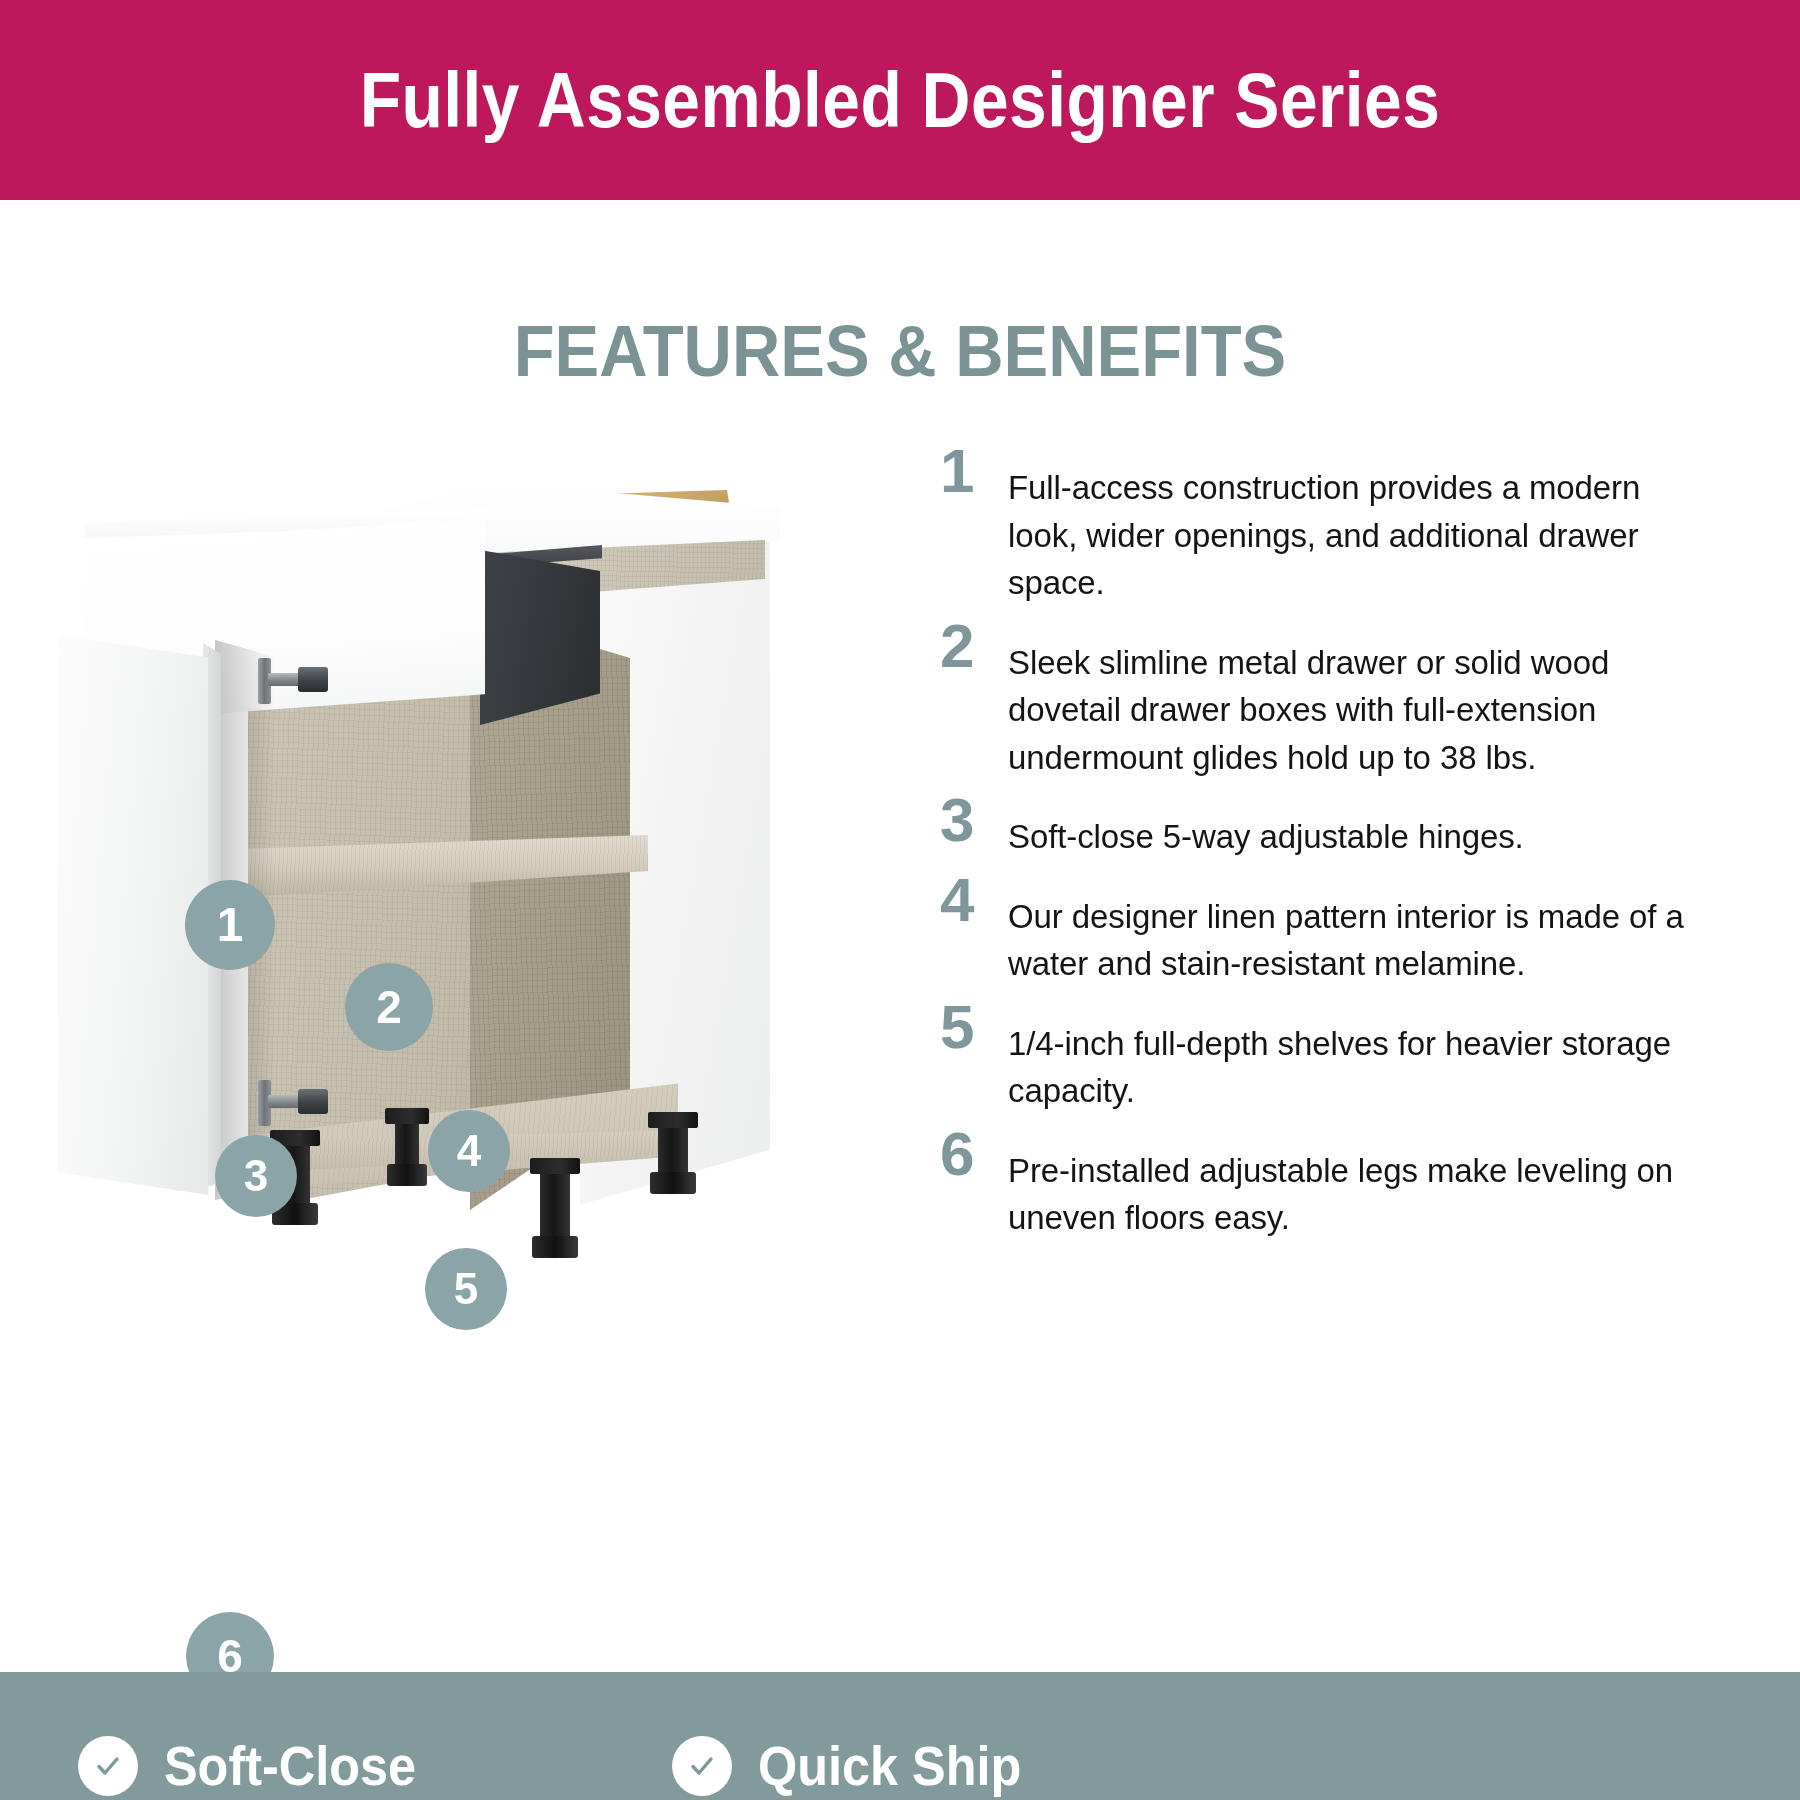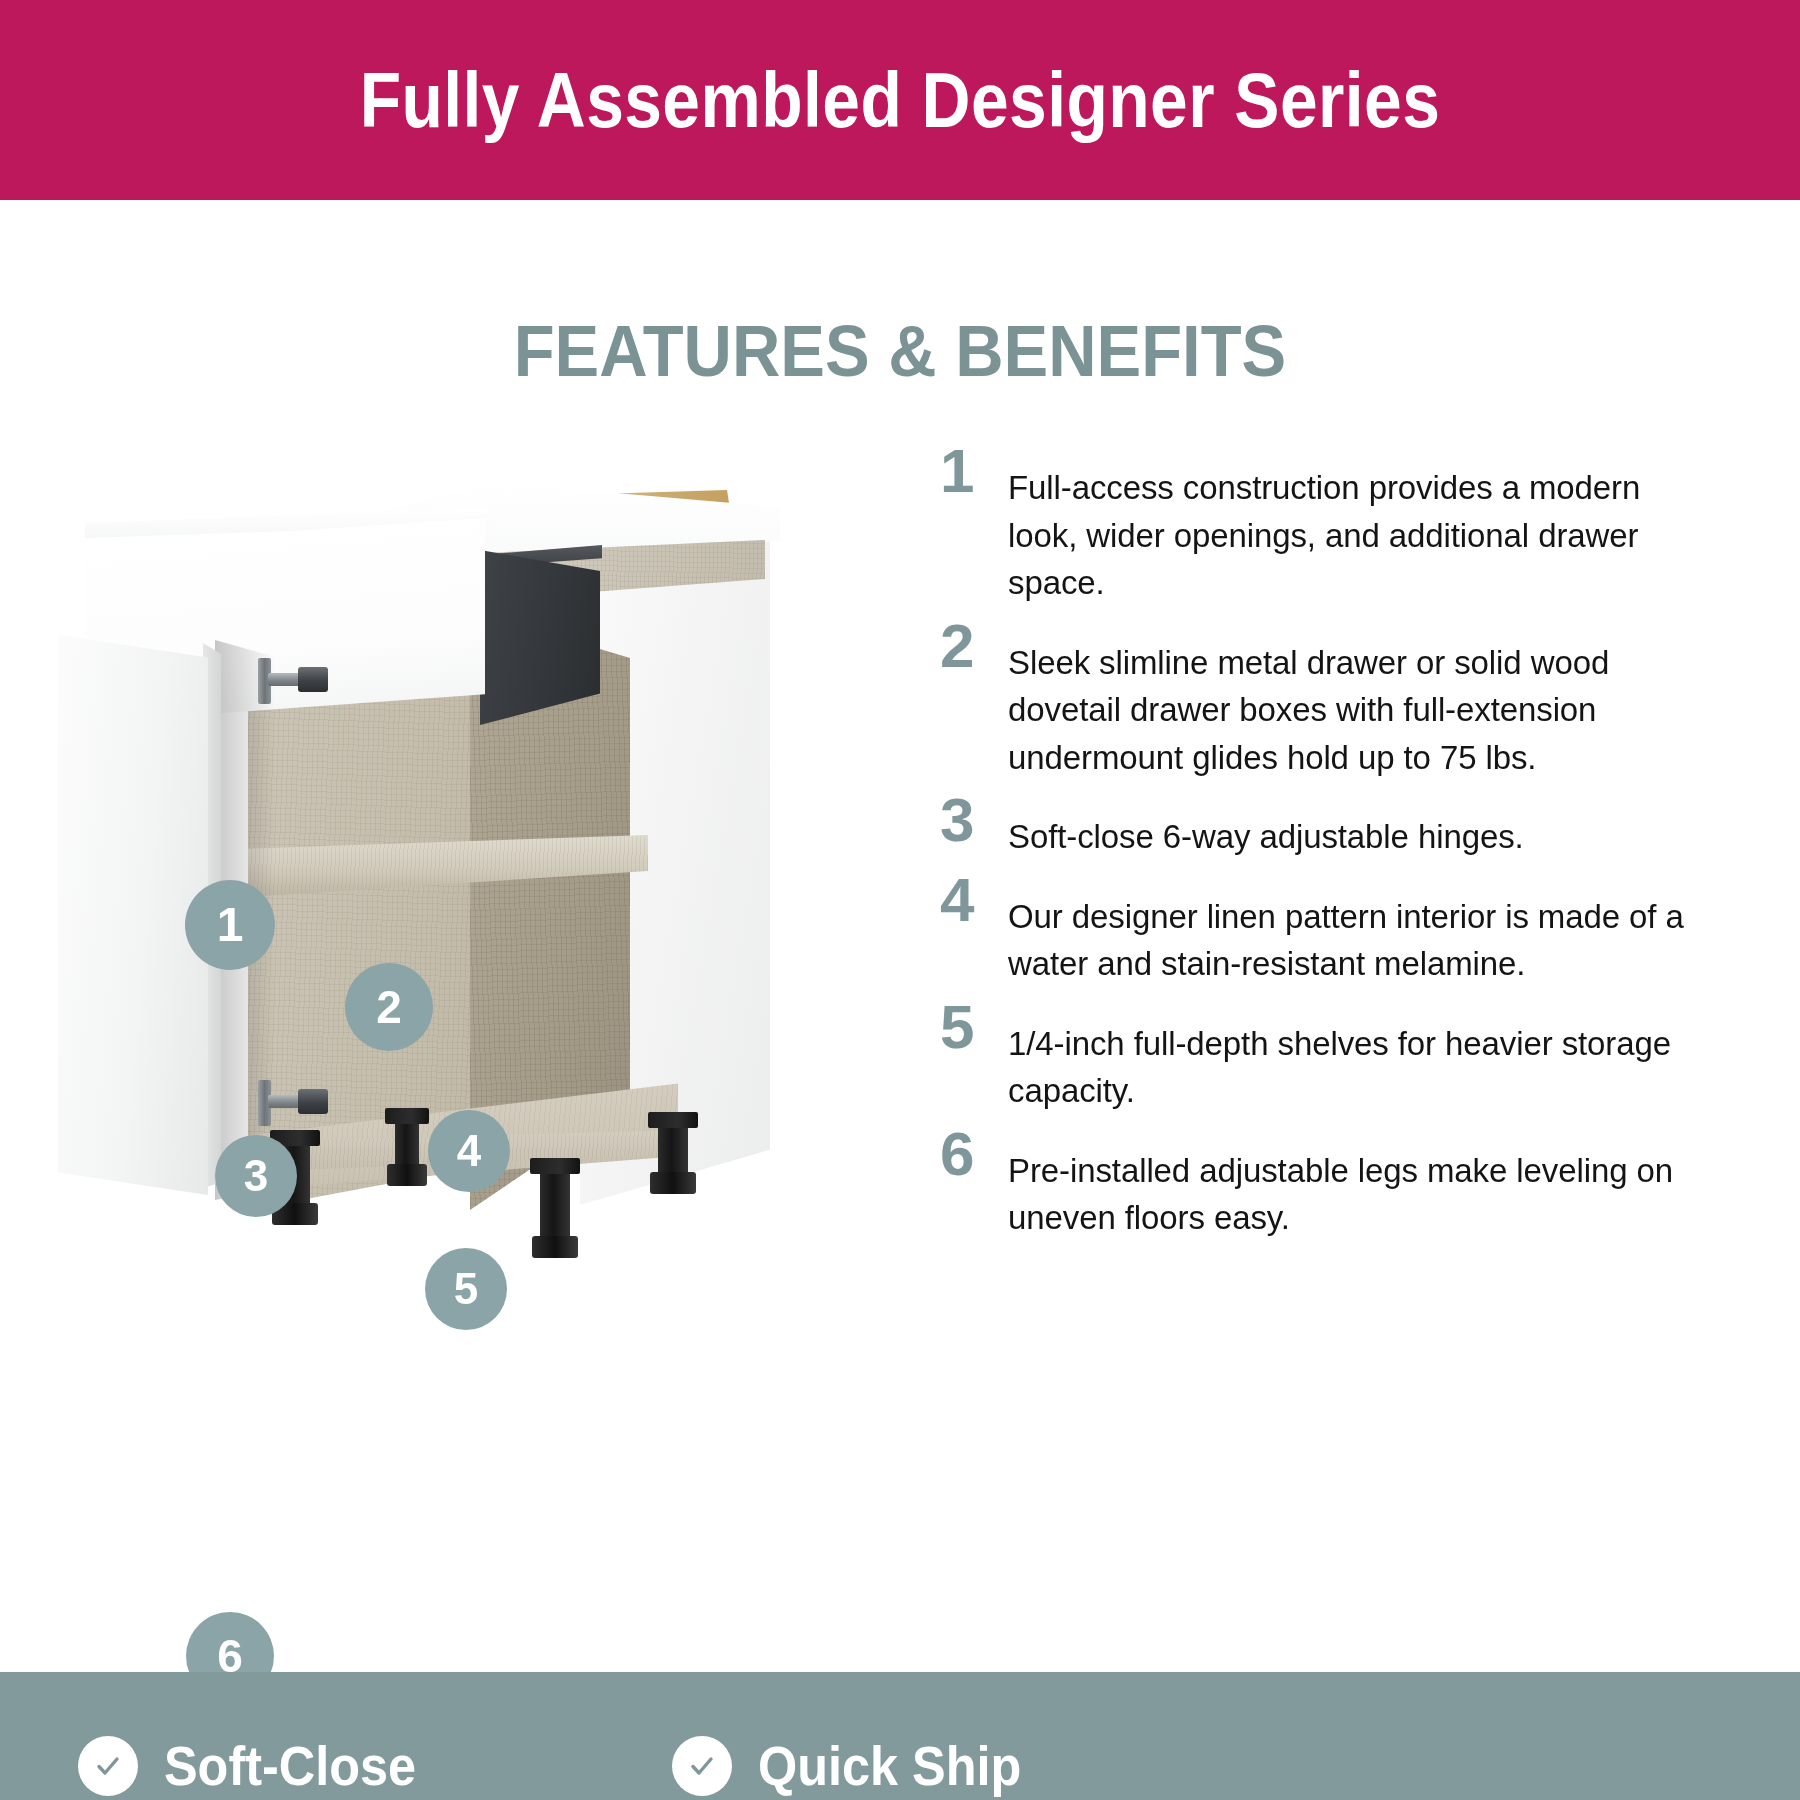--- a/index.html
+++ b/index.html
@@ -433,26 +433,26 @@
 
     <div class="feature-list">
 
       <div class="feature-row">
         <div class="feature-num">1</div>
         <div class="feature-text">Full-access construction provides a modern look, wider openings, and additional drawer space.</div>
       </div>
 
       <div class="feature-row">
         <div class="feature-num">2</div>
-        <div class="feature-text">Sleek slimline metal drawer or solid wood dovetail drawer boxes with full-extension undermount glides hold up to 75 lbs.</div>
+        <div class="feature-text">Sleek slimline metal drawer or solid wood dovetail drawer boxes with full-extension undermount glides hold up to 38 lbs.</div>
       </div>
 
       <div class="feature-row">
         <div class="feature-num">3</div>
-        <div class="feature-text">Soft-close 6-way adjustable hinges.</div>
+        <div class="feature-text">Soft-close 5-way adjustable hinges.</div>
       </div>
 
       <div class="feature-row">
         <div class="feature-num">4</div>
         <div class="feature-text">Our designer linen pattern interior is made of a water and stain-resistant melamine.</div>
       </div>
 
       <div class="feature-row">
         <div class="feature-num">5</div>
         <div class="feature-text">1/4-inch full-depth shelves for heavier storage capacity.</div>

